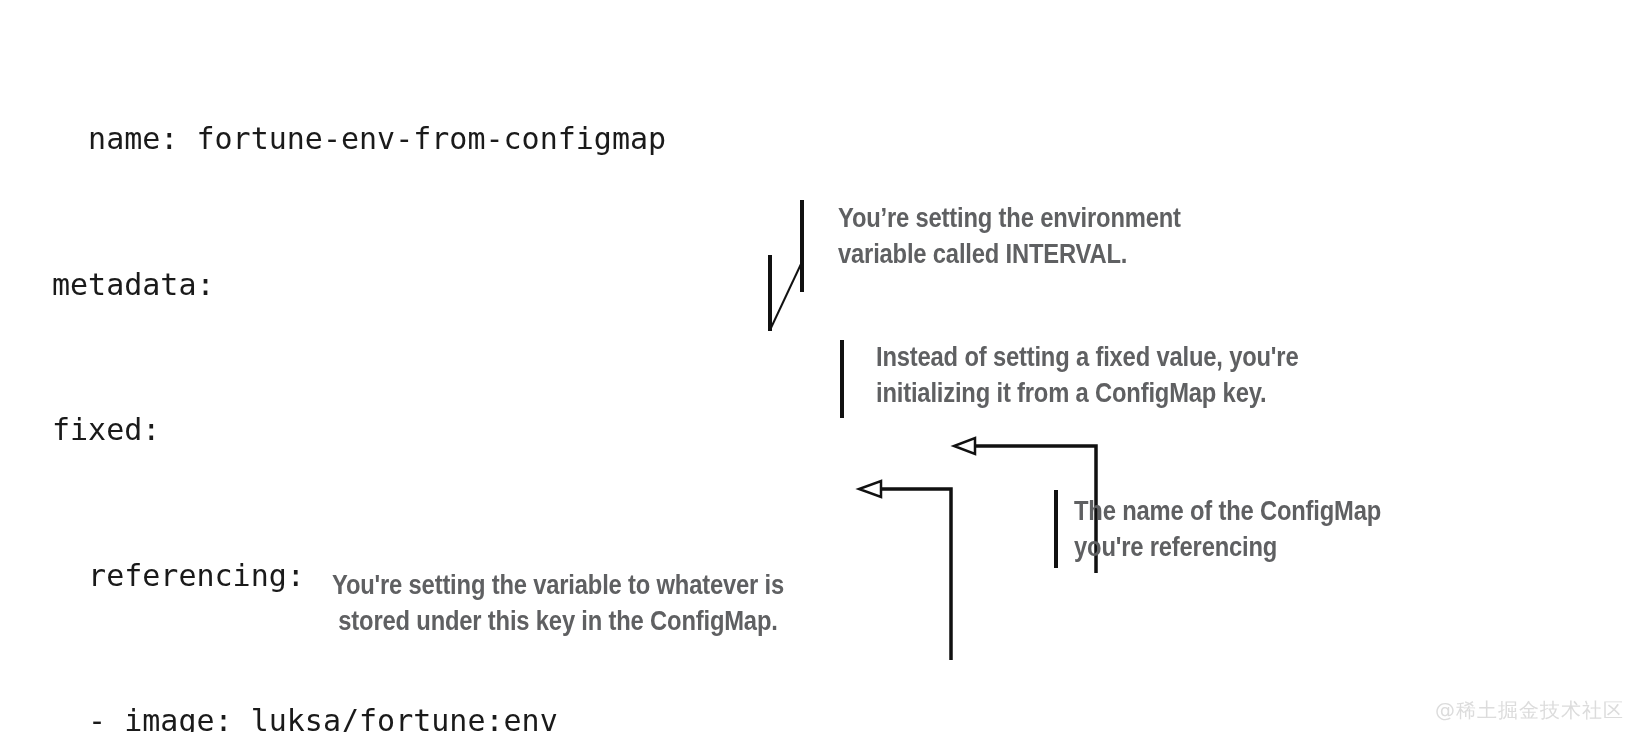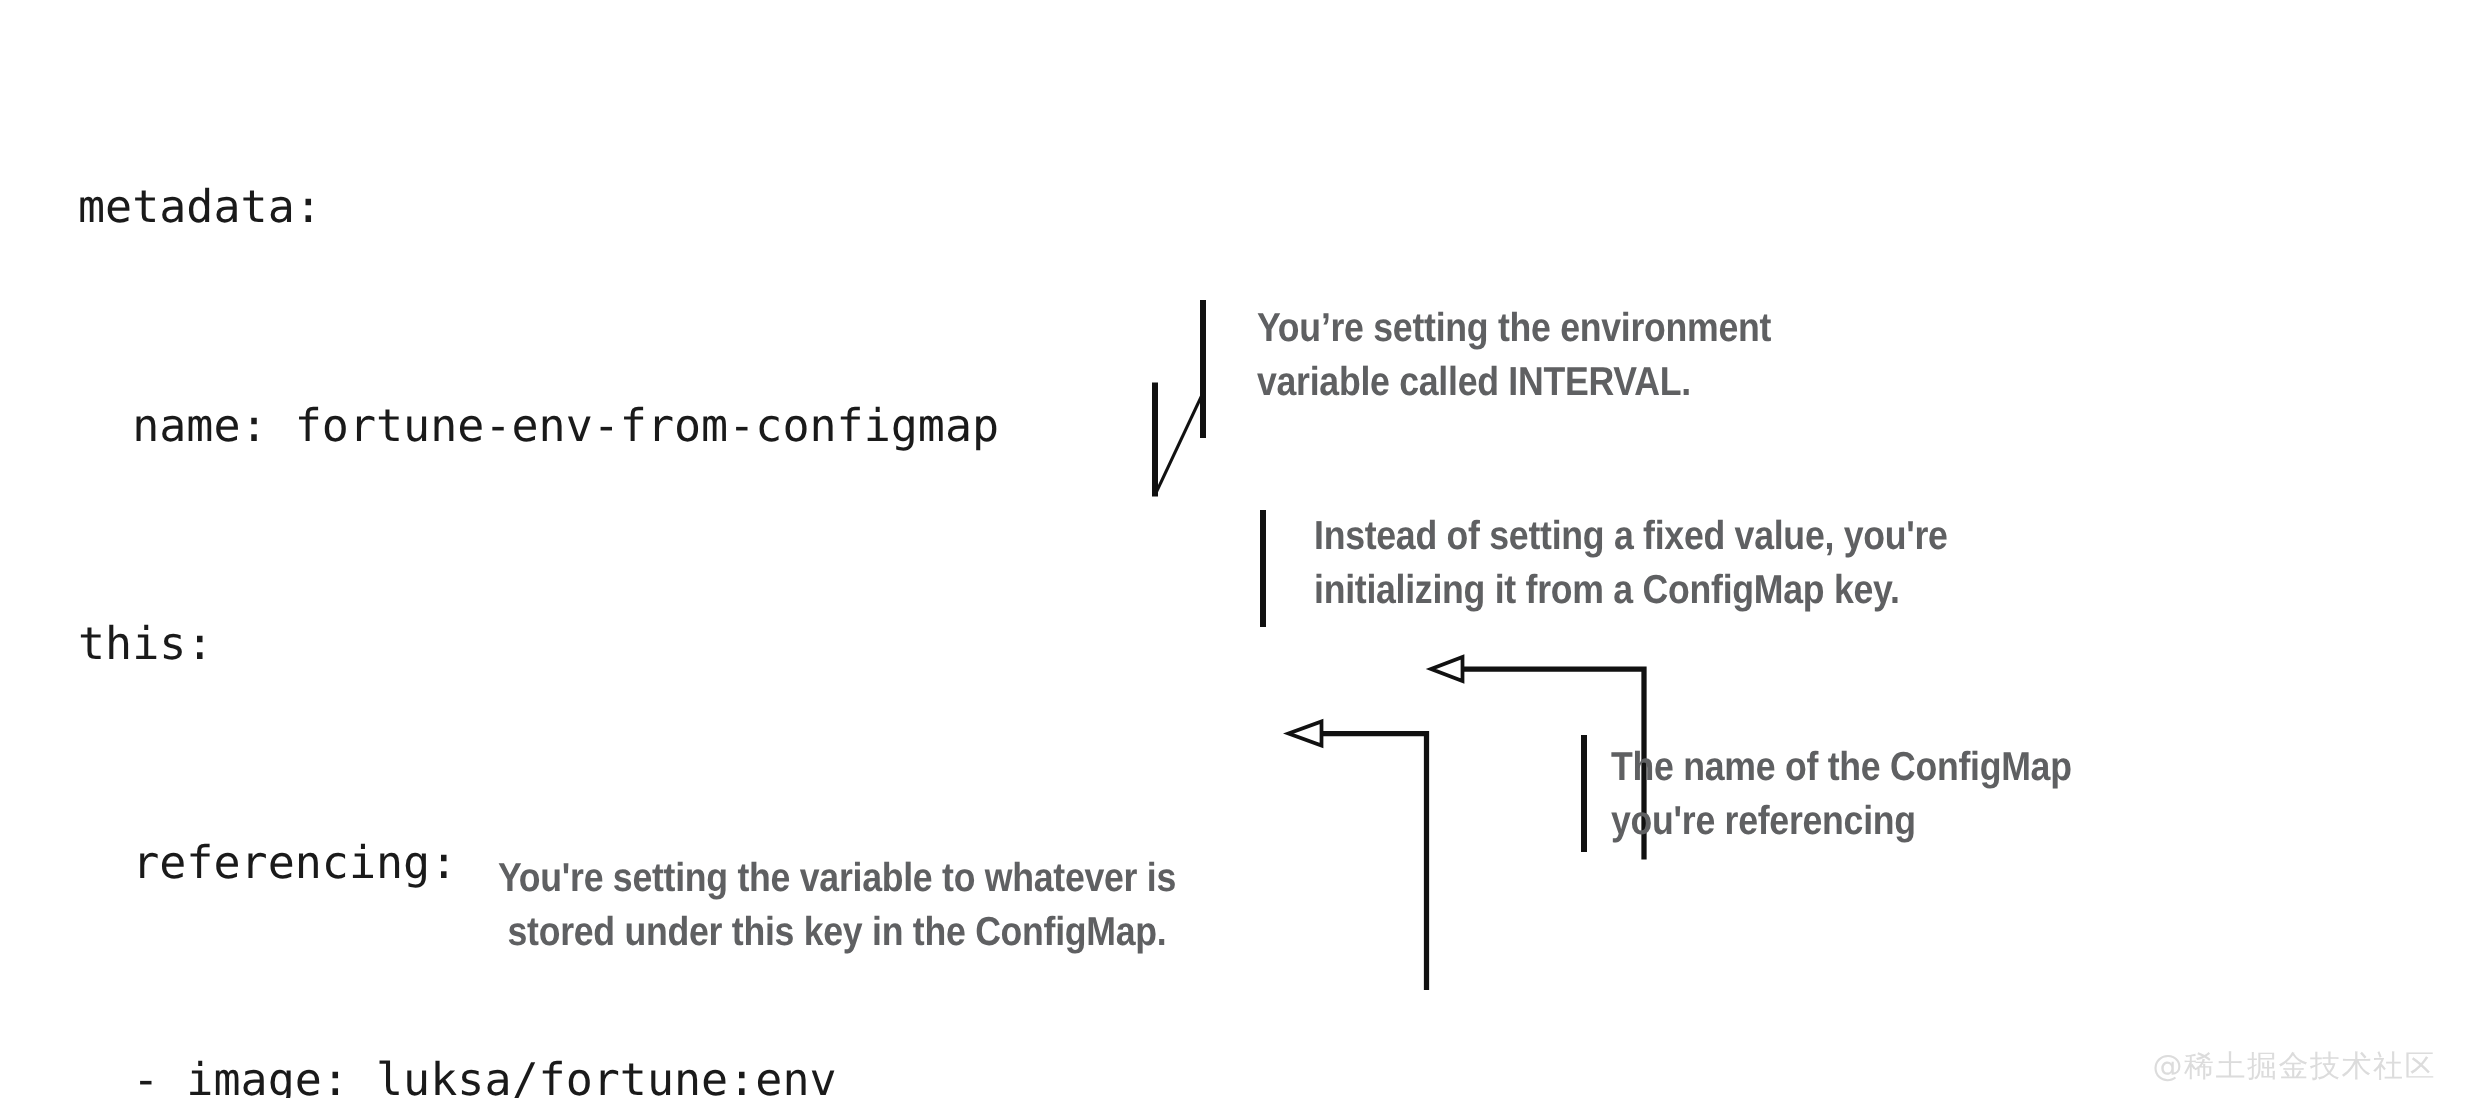--- a/index.html
+++ b/index.html
@@ -99,23 +99,23 @@
     white-space: nowrap;
     text-align: center;
   }
 </style>
 </head>
 <body>
 
 <div id="stage">
 
   <div class="code-block">
+    <div class="code-line">  name: fortune-env-from-configmap</div>
     <div class="code-line">metadata:</div>
-    <div class="code-line">  name: fortune-env-from-configmap</div>
-    <div class="code-line">this:</div>
+    <div class="code-line">fixed:</div>
     <div class="code-line">  referencing:</div>
     <div class="code-line">  - image: luksa/fortune:env</div>
     
     
     
     
     
     
     
   </div>

